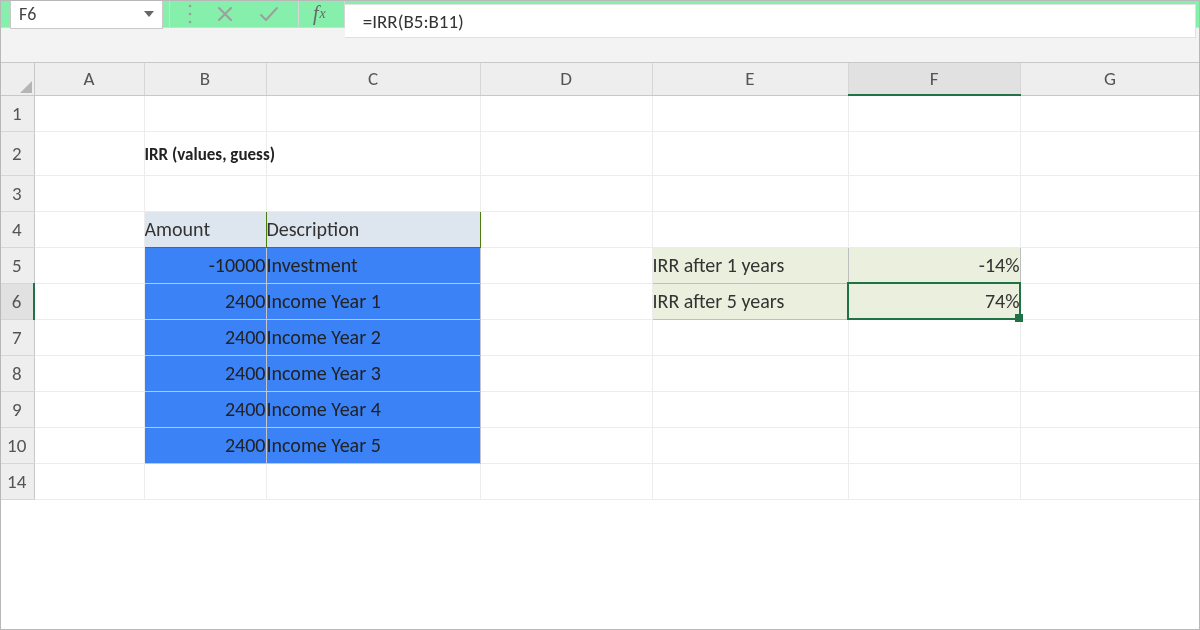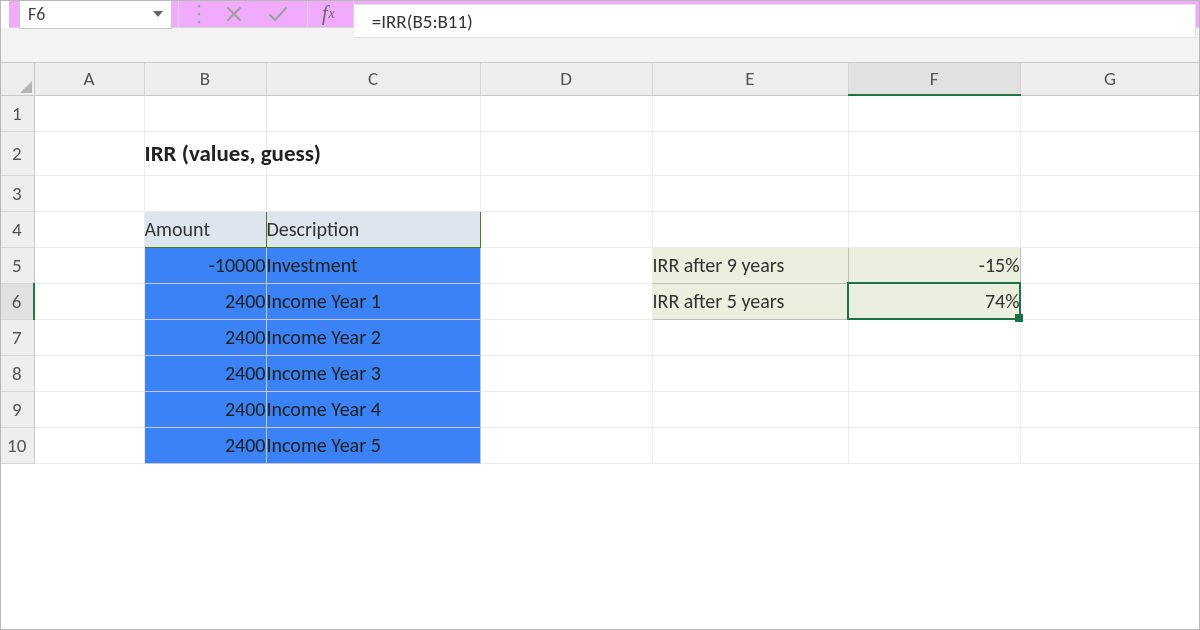--- a/index.html
+++ b/index.html
@@ -12,24 +12,23 @@
     font-size: 20px;
     color: #222;
     overflow: hidden;
   }
 
   
   .formula-row {
     display: flex;
     align-items: stretch;
     height: 28px;
-    background: #f0abfc;
+    background: #86efac;
     border-bottom: 1px solid #d6d6d6;
     box-sizing: border-box;
-    margin-left: 9px;
   }
   .namebox-wrap {
     display: flex;
     align-items: center;
     width: 170px;
     padding: 4px 6px 4px 10px;
     border-right: 1px solid #d6d6d6;
     box-sizing: border-box;
   }
   .namebox {
@@ -204,21 +203,21 @@
   
   td.greencell {
     background: #eaf0dd;
     border: 1px solid #bfbfbf;
     color: #333;
   }
 
   
   .title {
     font-weight: bold;
-    font-size: 23px;
+    font-size: 17px;
     color: #222;
   }
 
   
   .selection {
     position: absolute;
     border: 2px solid #1f7246;
     box-sizing: border-box;
     pointer-events: none;
   }
@@ -340,22 +339,22 @@
       <td class="cell"></td>
       <td class="cell"></td>
     </tr>
 
     <tr>
       <th class="rowhdr">5</th>
       <td class="cell"></td>
       <td class="cell tblcell right">-10000</td>
       <td class="cell tblcell">Investment</td>
       <td class="cell"></td>
-      <td class="cell greencell">IRR after 9 years</td>
-      <td class="cell greencell right">-15%</td>
+      <td class="cell greencell">IRR after 1 years</td>
+      <td class="cell greencell right">-14%</td>
       <td class="cell"></td>
     </tr>
 
     <tr>
       <th class="rowhdr active">6</th>
       <td class="cell"></td>
       <td class="cell tblcell right">2400</td>
       <td class="cell tblcell">Income Year 1</td>
       <td class="cell"></td>
       <td class="cell greencell">IRR after 5 years</td>
@@ -403,20 +402,30 @@
       <td class="cell tblcell">Income Year 5</td>
       <td class="cell"></td>
       <td class="cell"></td>
       <td class="cell"></td>
       <td class="cell"></td>
     </tr>
 
 
 
 
+    <tr>
+      <th class="rowhdr">14</th>
+      <td class="cell"></td>
+      <td class="cell"></td>
+      <td class="cell"></td>
+      <td class="cell"></td>
+      <td class="cell"></td>
+      <td class="cell"></td>
+      <td class="cell"></td>
+    </tr>
   </tbody>
     </table>
 
   <div class="selection" id="sel" style="left: 847px; top: 219px; width: 174px; height: 38px;">
     <div class="handle"></div>
   </div>
 </div>
 
 <div class="outer-border"></div>
 

